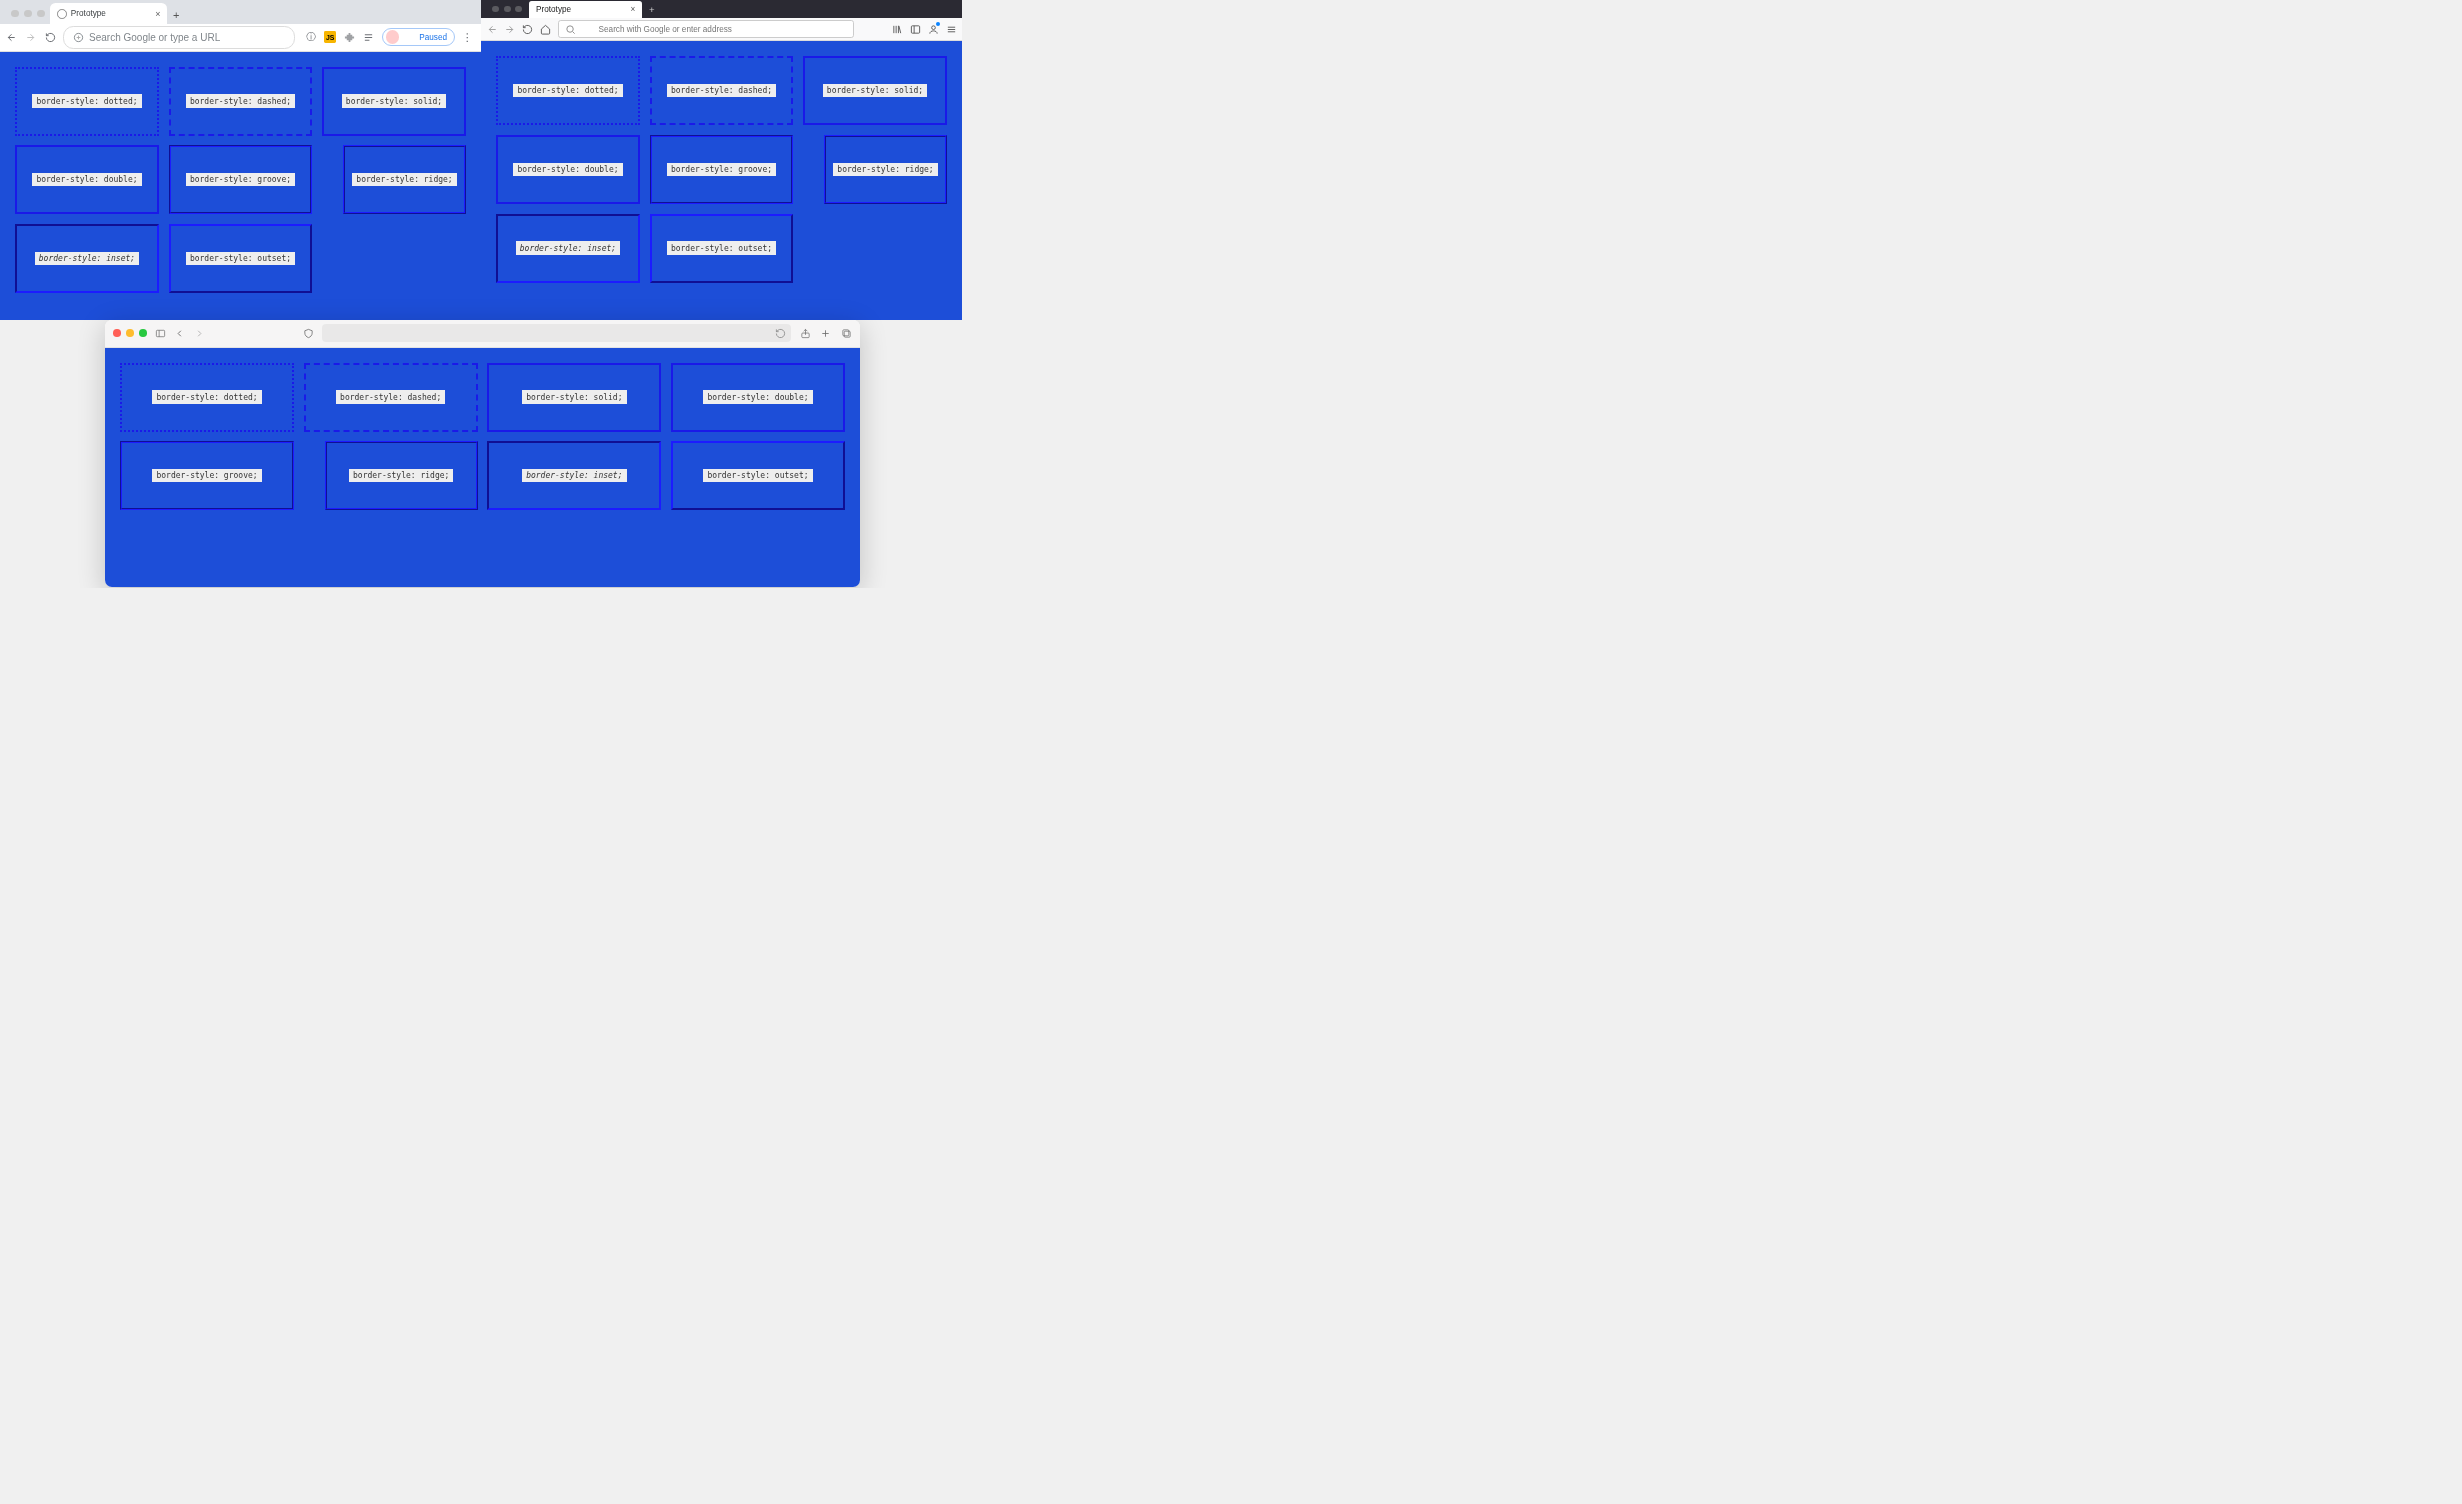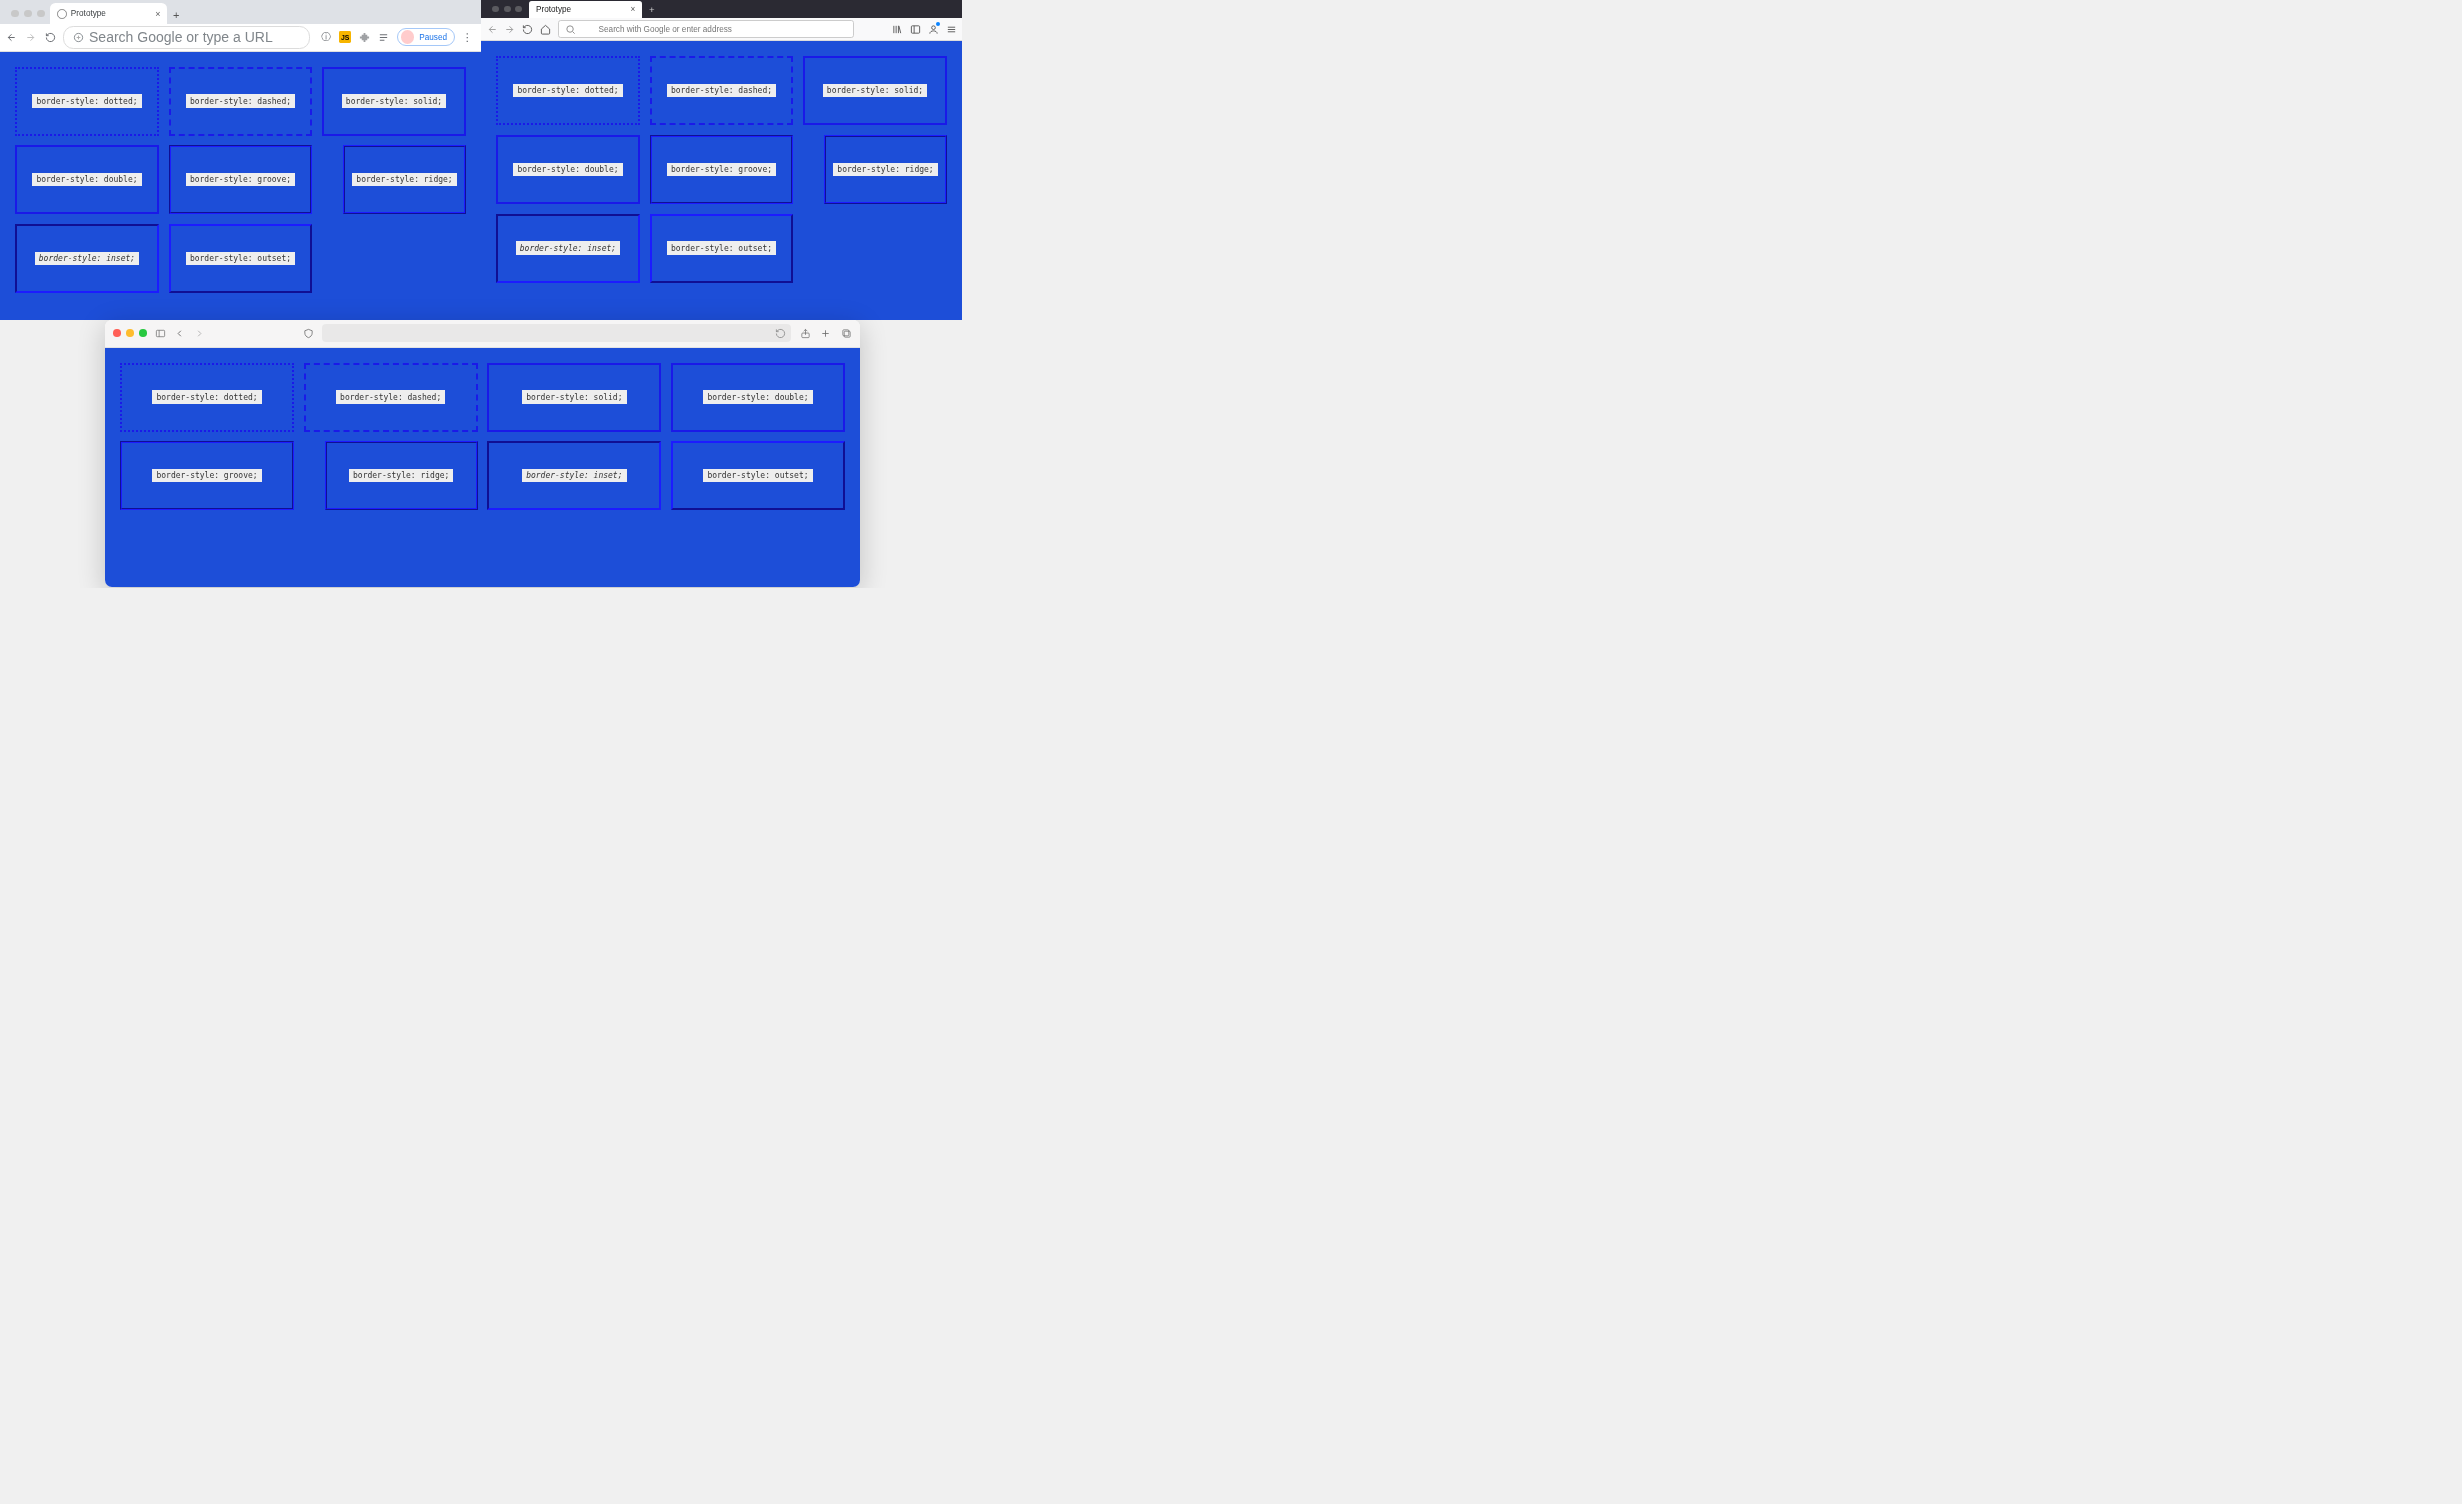--- a/index.html
+++ b/index.html
@@ -68,26 +68,26 @@
   .chrome-urlbar {
     flex:1;
     height:23px;
     border:0.7px solid #dcdcdc;
     border-radius:10.3px;
     display:flex;
     align-items:center;
     padding:0 8.2px;
     gap:5.5px;
     color:#80868b;
-    font-size:14px;
+    font-size:10px;
   }
   .chrome-right { display:flex; align-items:center; gap:6.9px; padding:0 2.7px; }
   .ext-icon { width:12.4px; height:12.4px; display:flex; align-items:center; justify-content:center; font-size:9.6px; color:#5f6368;}
   .js-badge { width:12.4px; height:12.4px; background:#f7b500; color:#000; font-size:6.9px; font-weight:bold; display:flex;align-items:center;justify-content:center; border-radius:1.4px;}
-  .paused-pill { display:flex; align-items:center; gap:5px; border:0.7px solid #a5c8f8; color:#1a73e8; border-radius:9.6px; padding:1.4px 6.9px 1.4px 2.7px; font-size:8.2px;}
+  .paused-pill { display:flex; align-items:center; gap:20px; border:0.7px solid #a5c8f8; color:#1a73e8; border-radius:9.6px; padding:1.4px 6.9px 1.4px 2.7px; font-size:8.2px;}
   .paused-pill .avatar { width:13.7px;height:13.7px;border-radius:50%; background:#ffcccc; }
   .chrome-menu { color:#5f6368; font-size:11px; }
 
   
   #firefox { left: 481px; top: 0; width: 481px; height: 320px; }
   .ff-tabbar {
     height: 18px;
     background: #2b2a33;
     display:flex; align-items:stretch;
     padding-left:4.1px;

